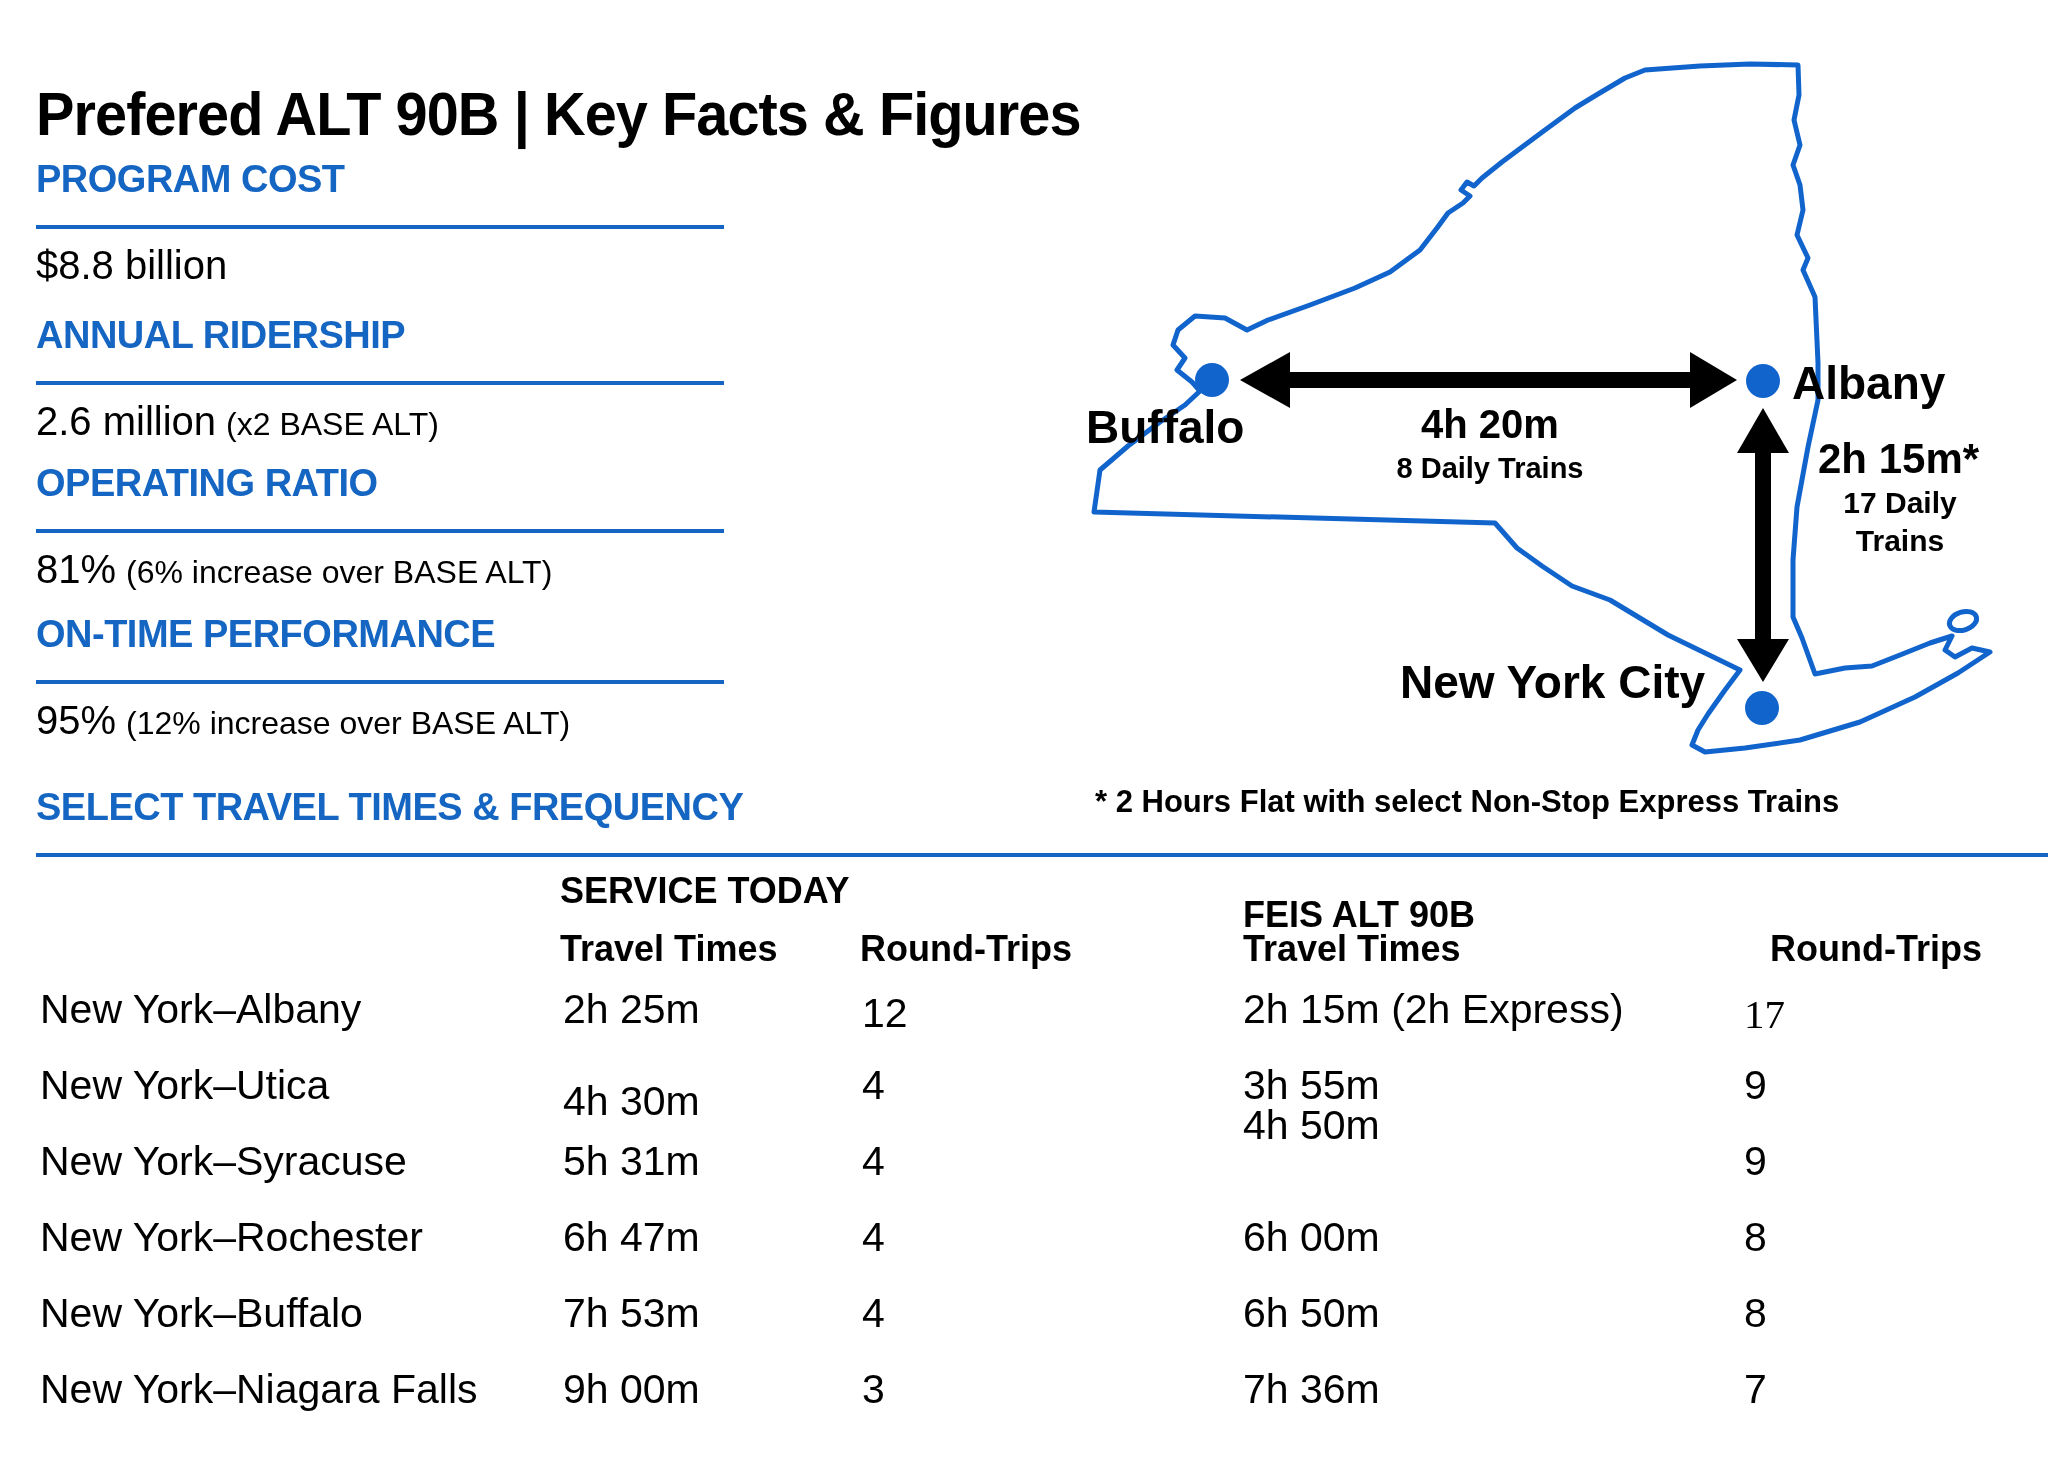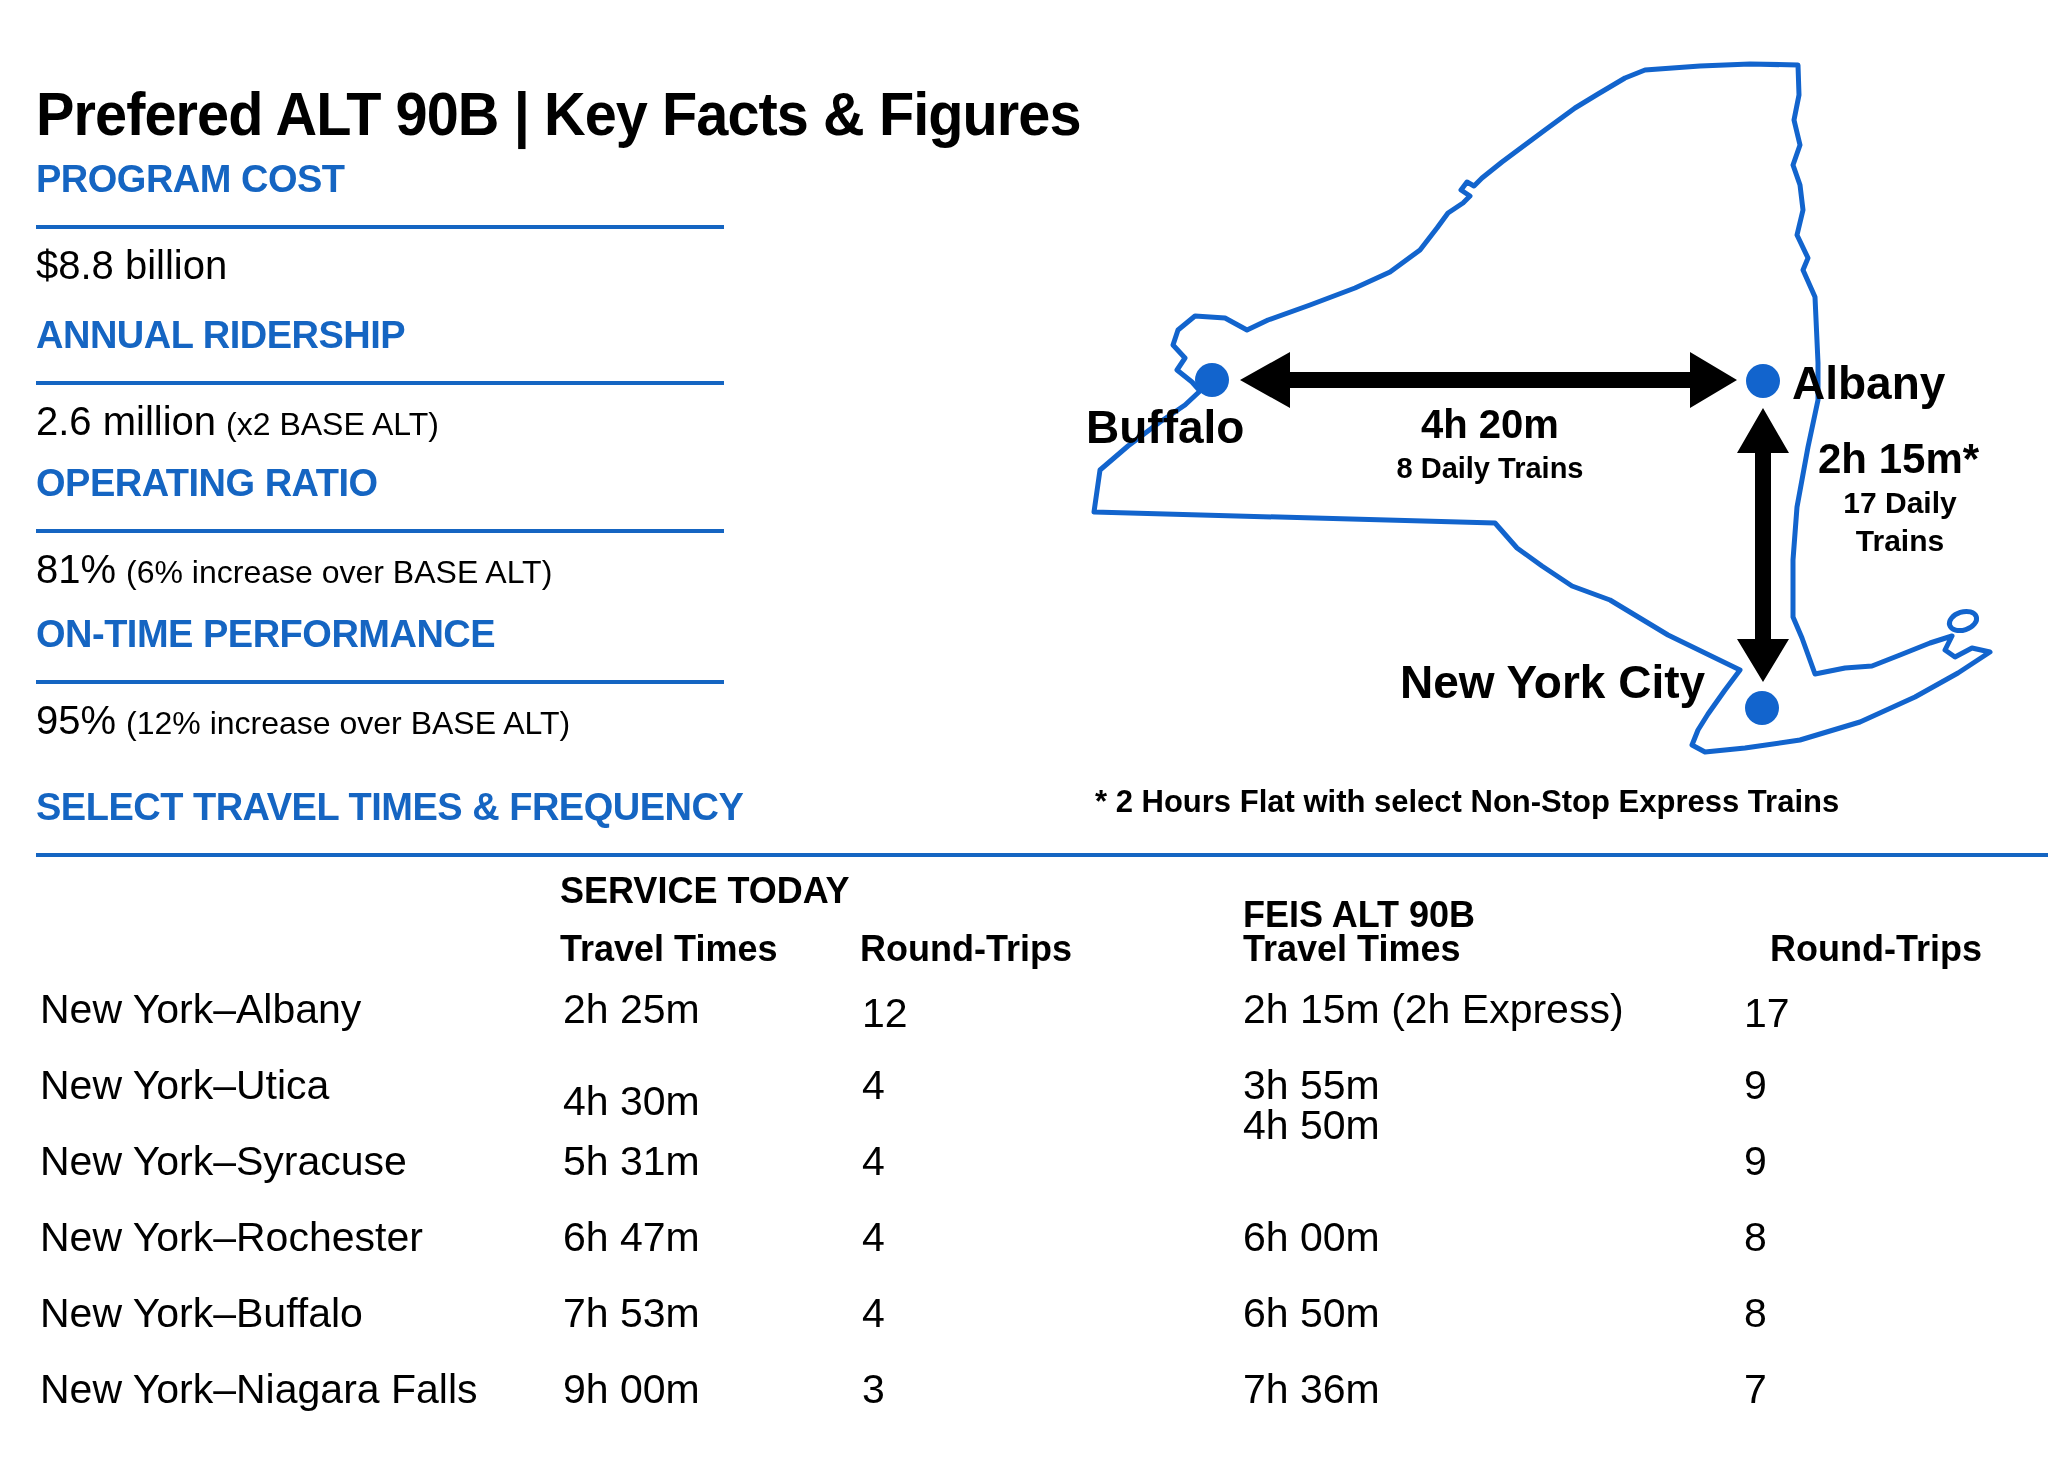--- a/index.html
+++ b/index.html
@@ -110,21 +110,21 @@
   <div class="abs col-h" style="left:560px;top:928px;">Travel Times</div>
   <div class="abs col-h" style="left:860px;top:928px;">Round-Trips</div>
   <div class="abs col-h" style="left:1243px;top:928px;">Travel Times</div>
   <div class="abs col-h" style="left:1770px;top:928px;">Round-Trips</div>
 
   <div>
     <div class="abs cell" style="left:40px;top:986px;">New York–Albany</div>
     <div class="abs cell" style="left:563px;top:986px;">2h 25m</div>
     <div class="abs cell" style="left:862px;top:990px;">12</div>
     <div class="abs cell" style="left:1243px;top:986px;text-align:right;">2h 15m (2h Express)</div>
-    <div class="abs cell" style="left:1744px;top:990px;">17</div>
+    <div class="abs cell" style="left:1744px;top:990px;font-family:Liberation Serif, serif;">17</div>
   </div>
   <div>
     <div class="abs cell" style="left:40px;top:1062px;">New York–Utica</div>
     <div class="abs cell" style="left:563px;top:1062px;margin-top:16px;">4h 30m</div>
     <div class="abs cell" style="left:862px;top:1062px;">4</div>
     <div class="abs cell" style="left:1243px;top:1062px;">3h 55m</div>
     <div class="abs cell" style="left:1744px;top:1062px;">9</div>
   </div>
   <div>
     <div class="abs cell" style="left:40px;top:1138px;">New York–Syracuse</div>

